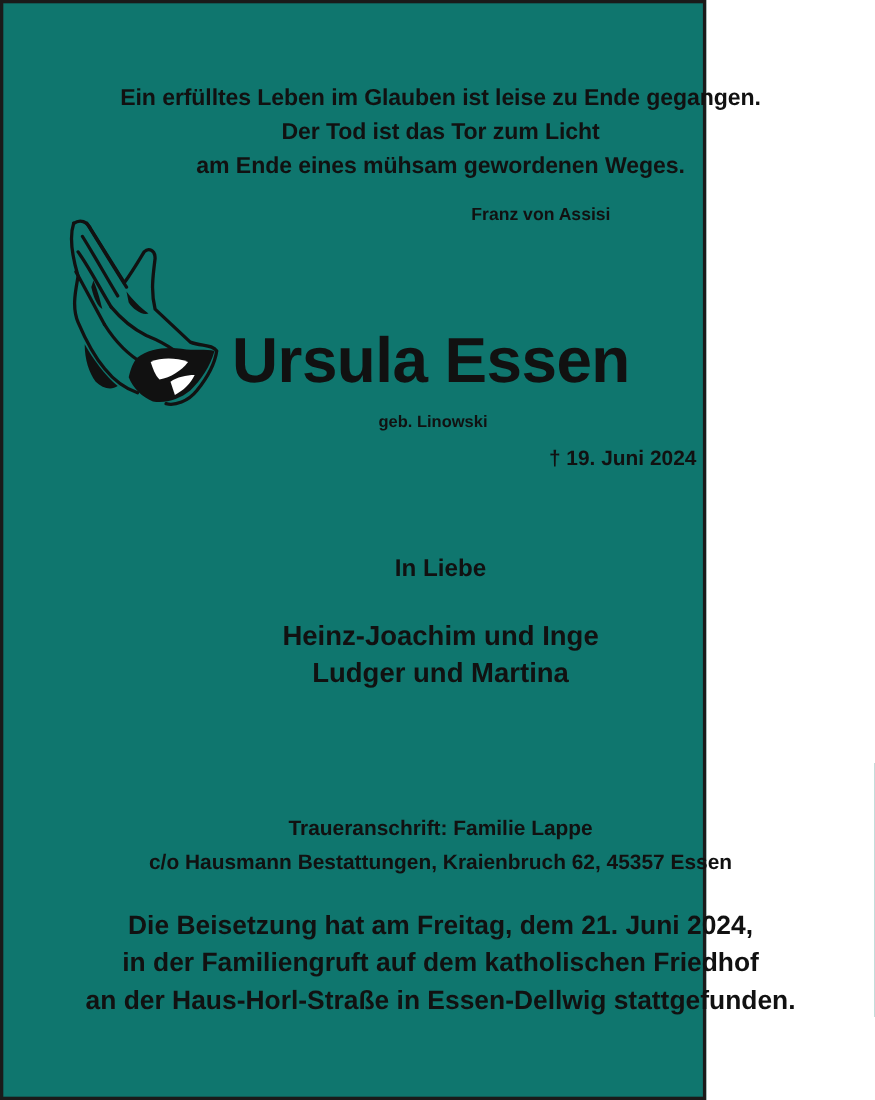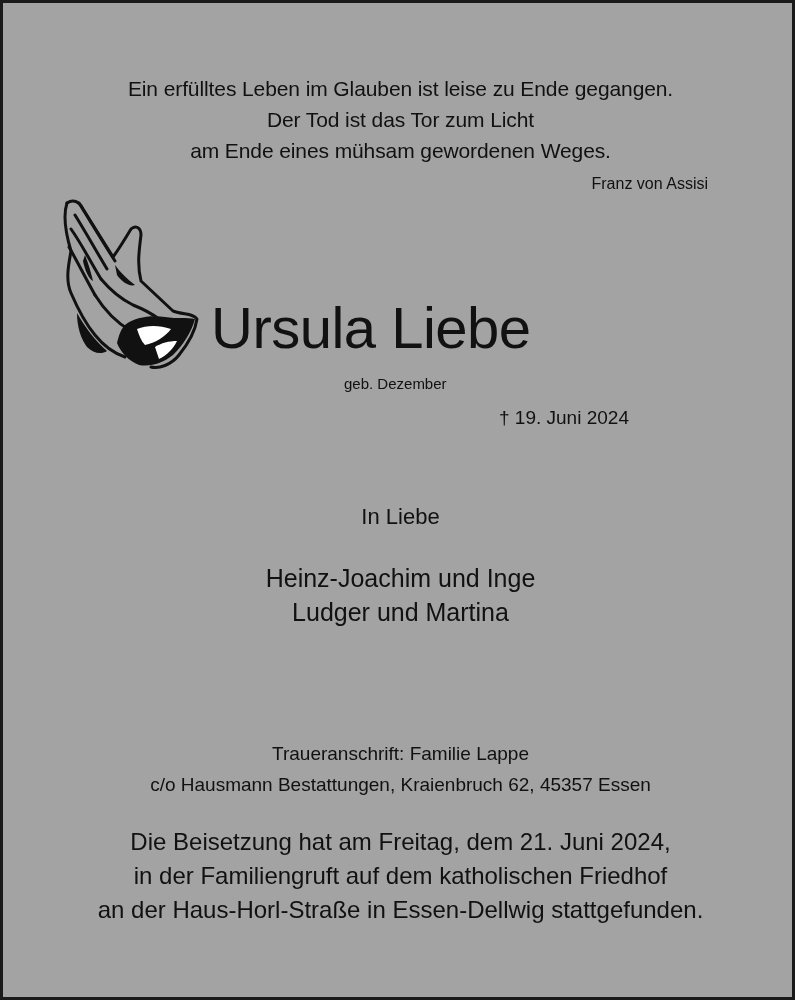--- a/index.html
+++ b/index.html
@@ -12,44 +12,45 @@
       height: 1000px;
       position: relative;
       overflow: hidden;
       font-family: "Liberation Sans", sans-serif;
       color: #111111;
     }
     .frame {
       position: absolute;
       left: 0;
       top: 0;
-      width: 795px;
+      width: 642px;
       height: 1000px;
       box-sizing: border-box;
       border: 3px solid #1a1a1a;
-      background: #a3a3a3;
+      background: #0f766e;
+      font-weight: bold;
     }
     .abs {
       position: absolute;
       white-space: nowrap;
     }
     .center {
       left: 0;
       width: 795px;
       text-align: center;
     }
     .quote-line {
       font-size: 21px;
       line-height: 32px;
       letter-spacing: -0.1px;
     }
     .quote-author {
       font-size: 16px;
       right: 84px;
-      top: 172px;
+      top: 184px;
     }
     .hands {
       left: 52px;
       top: 192px;
       width: 145px;
       height: 180px;
     }
     .name {
       left: 208px;
       top: 288px;
@@ -124,22 +125,22 @@
         <path d="M30 60 C34 70 36 78 38 86 C34 84 30 76 28 66 Z"></path>
         <path d="M60 70 C66 78 72 84 80 90 C74 92 66 86 62 80 Z"></path>
       </g>
       <g fill="#fff">
         <path d="M82 134 C92 130 104 130 116 134 C110 142 100 148 90 150 C86 146 84 140 82 134 Z"></path>
         <path d="M100 152 C106 148 114 146 122 146 C118 154 112 160 104 164 Z"></path>
       </g>
     </svg>
   </div>
 
-  <div class="abs name">Ursula Liebe</div>
-  <div class="abs maiden">geb. Dezember</div>
+  <div class="abs name">Ursula Essen</div>
+  <div class="abs maiden">geb. Linowski</div>
 
   <div class="abs date-death">
     <span>†</span>
     <span>19. Juni 2024</span>
   </div>
 
   <div class="abs center in-love">In Liebe</div>
   <div class="abs center mourner" style="top:558px;">Heinz-Joachim und Inge</div>
   <div class="abs center mourner" style="top:592px;">Ludger und Martina</div>
 

